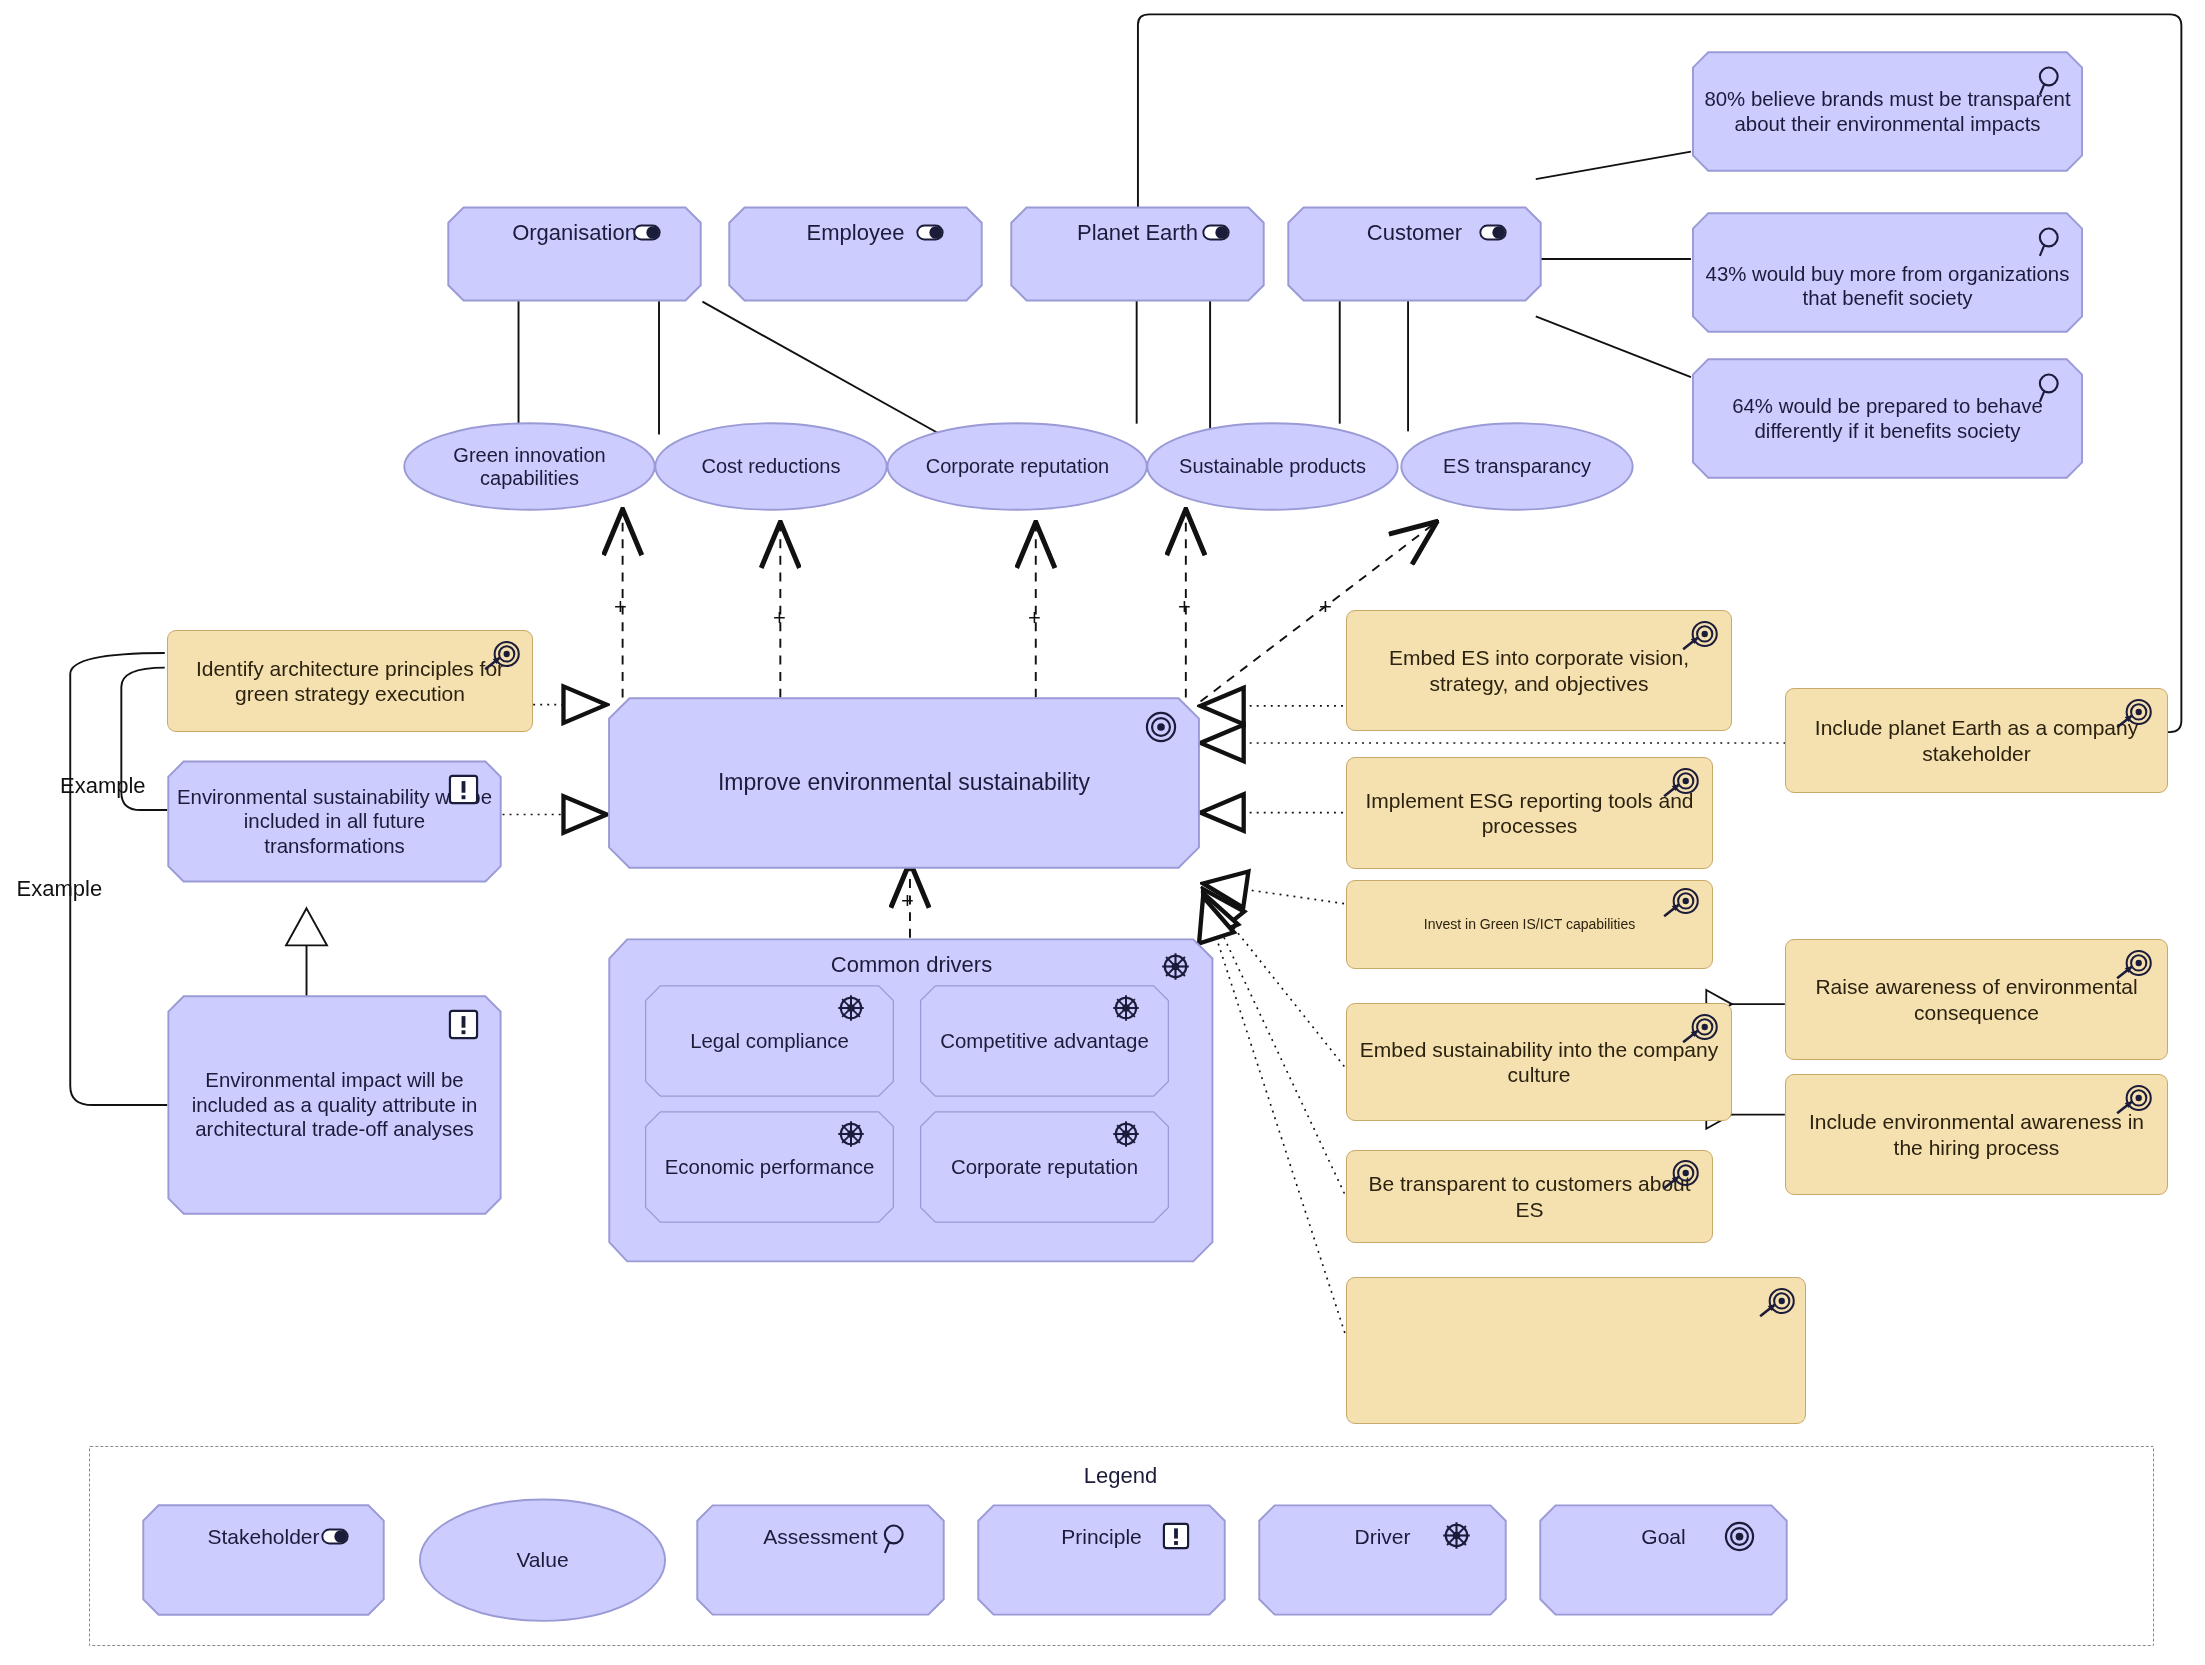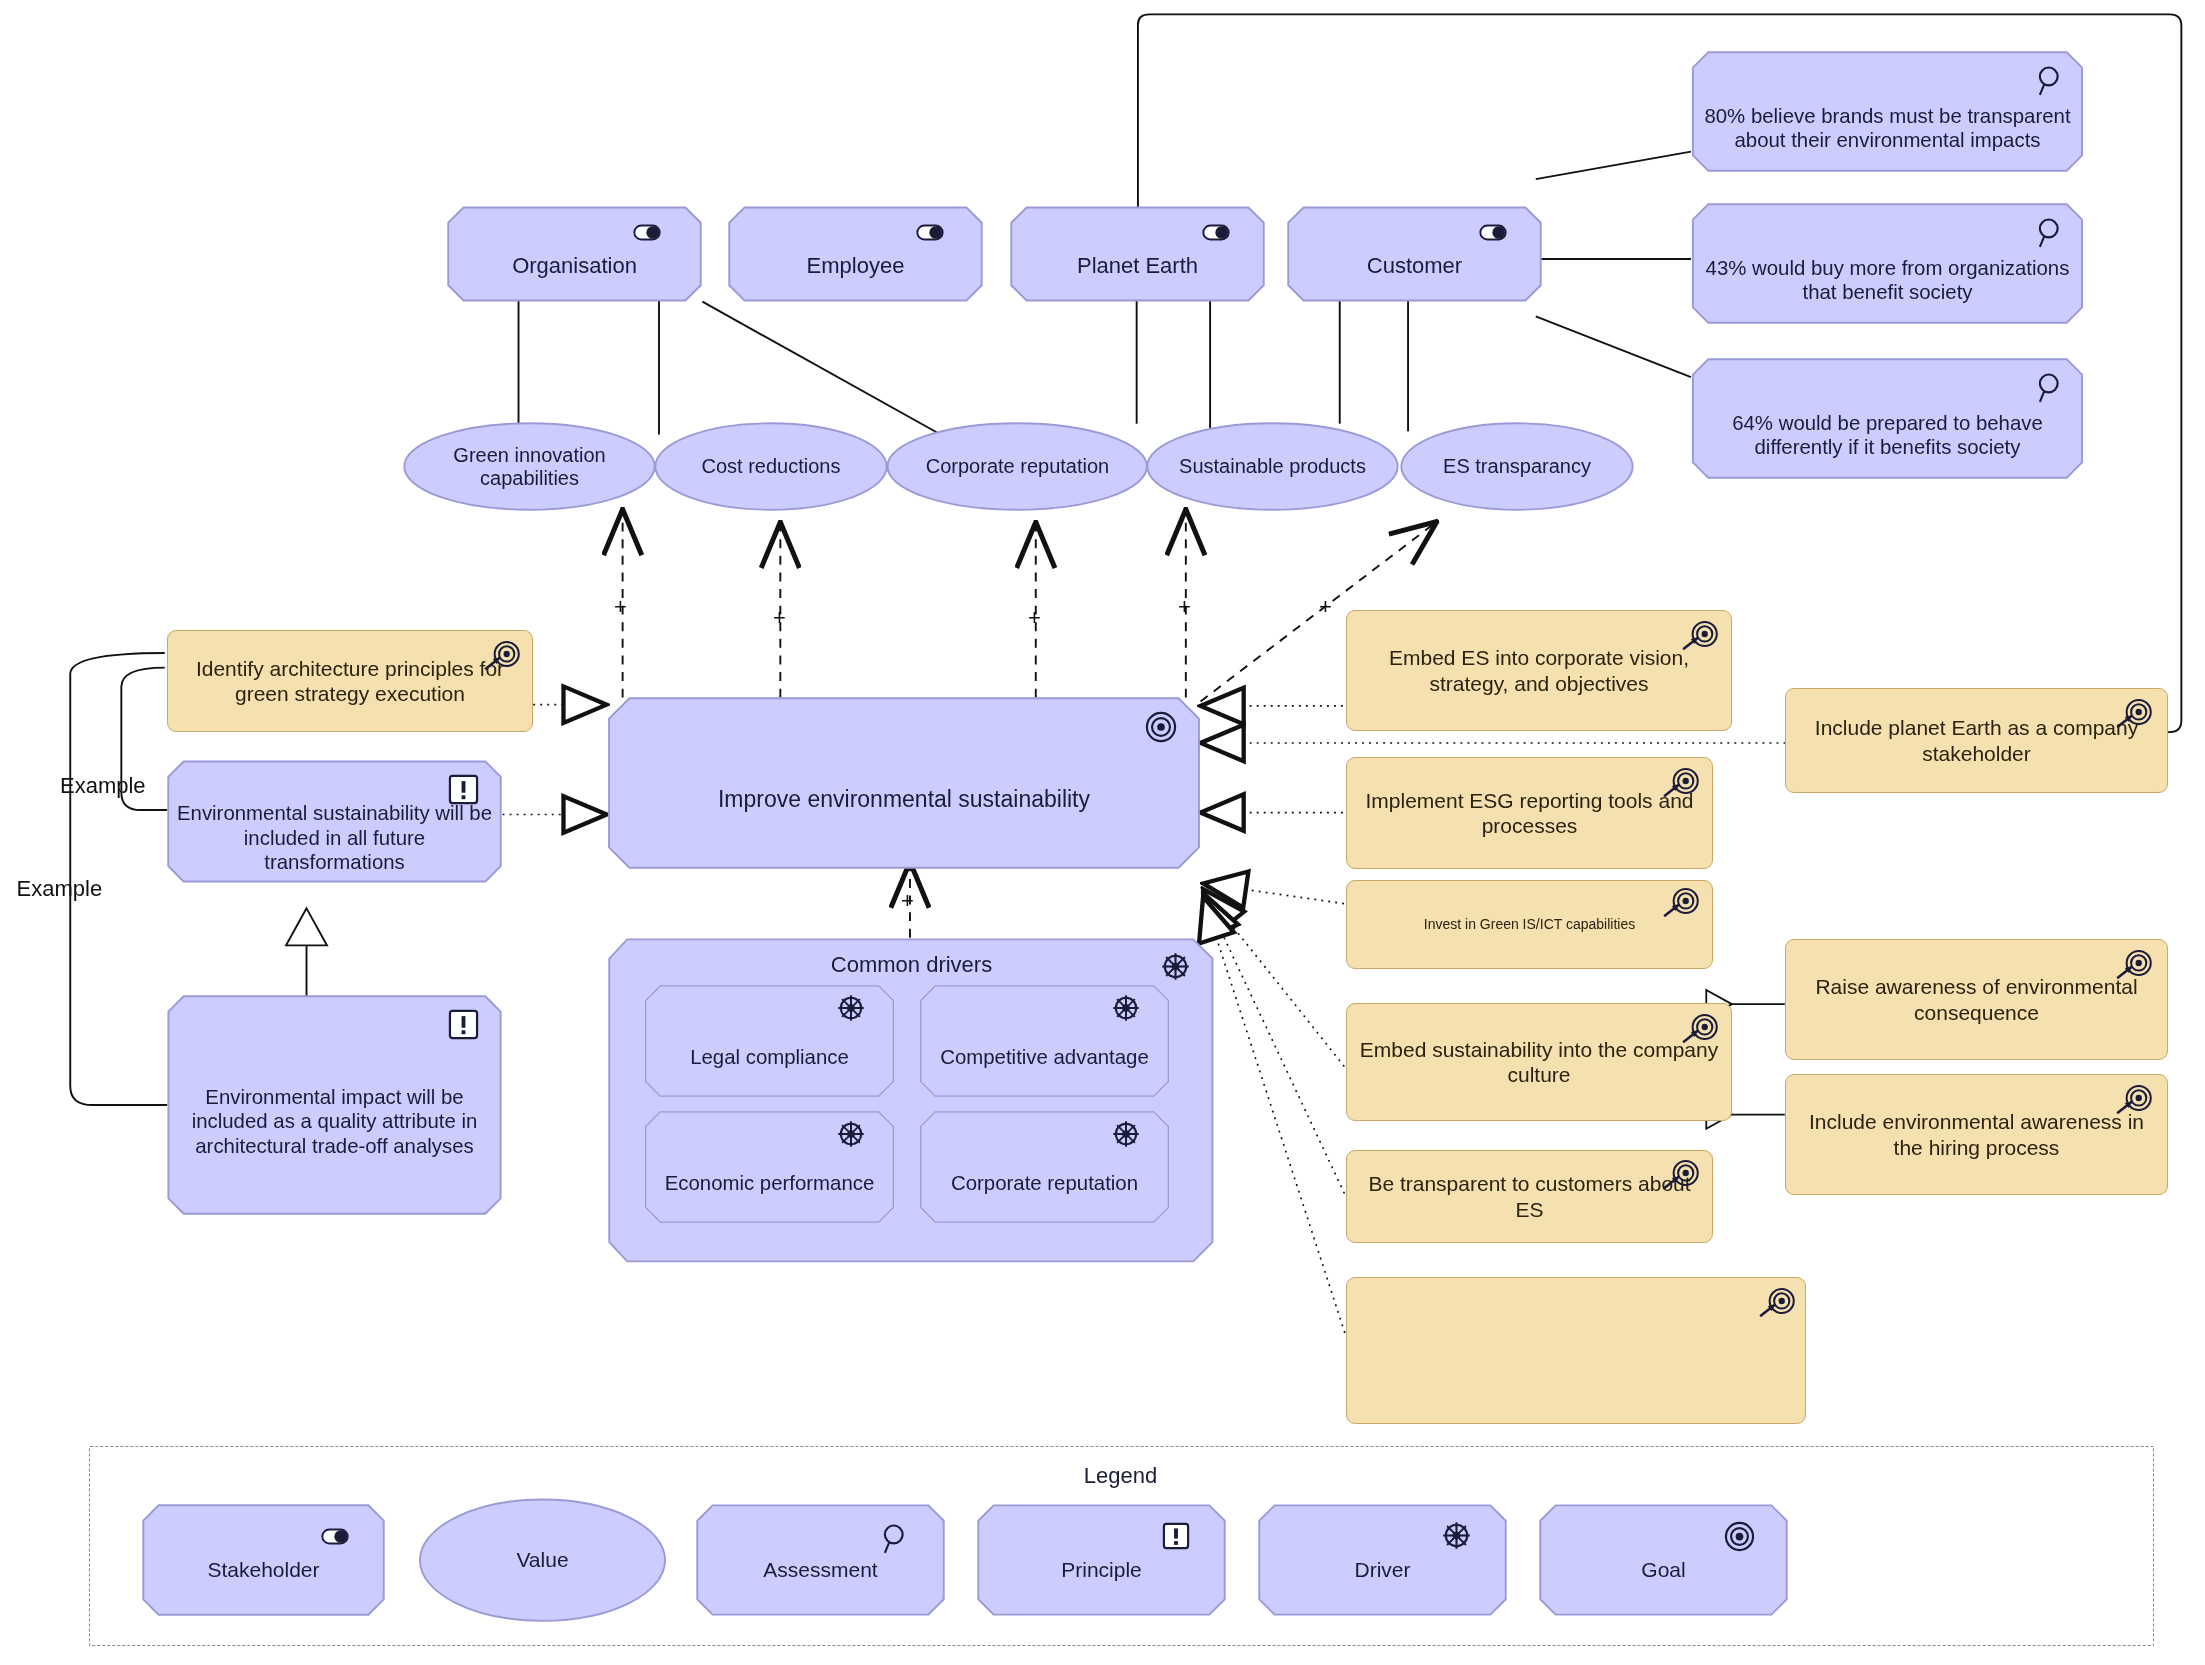--- a/index.html
+++ b/index.html
@@ -6,21 +6,21 @@
   html,body{margin:0;padding:0;background:#ffffff;}
   body{font-family:"Liberation Sans", sans-serif;}
   #root{position:relative;width:2205px;height:1666px;background:#fff;overflow:hidden;}
   svg.layer{position:absolute;left:0;top:0;width:2205px;height:1666px;pointer-events:none;}
   
   .octwrap{position:absolute;}
   .octwrap > svg{position:absolute;left:0;top:0;}
   .octwrap > .txt{position:absolute;left:0;top:0;width:100%;height:100%;
         display:flex;align-items:center;justify-content:center;text-align:center;
         color:#1b1b3a;line-height:1.2;}
-  .octwrap > .txt > span{padding:0 9px;margin-top:33px;}
+  .octwrap > .txt > span{padding:0 9px;}
 
   .ell{position:absolute;}
   .ell > svg{position:absolute;left:0;top:0;}
   .ell > .txt{position:absolute;left:0;top:0;width:100%;height:100%;
         display:flex;align-items:center;justify-content:center;text-align:center;
         color:#1b1b3a;line-height:1.15;}
 
   .coa{position:absolute;background:#f5e0b0;border:1.3px solid #c9a96a;border-radius:9px;
        display:flex;align-items:center;justify-content:center;text-align:center;
        color:#2b2310;line-height:1.2;box-sizing:border-box;}
@@ -180,21 +180,21 @@
       </svg>
     <div class="txt" style="font-size:20.4px;">
       <span>80% believe brands must be transparent about their environmental impacts</span>
     </div>
     <svg class="ico" style="left:345px;top:14px;" width="25.5" height="33" viewBox="0 0 40 52">
       <circle cx="20" cy="18" r="14" fill="none" stroke="#1b1b3a" stroke-width="3.4"></circle>
       <line x1="13" y1="30" x2="6" y2="47" stroke="#1b1b3a" stroke-width="3.4"></line>
     </svg>
   </div>
 
-  <div class="octwrap" style="left:1691px;top:203px;width:393px;height:121px;">
+  <div class="octwrap" style="left:1691px;top:212px;width:393px;height:148px;">
     <svg width="393" height="121" viewBox="0 0 615 190">
         <polygon points="26,2 589,2 613,26 613,164 589,188 26,188 2,164 2,26" fill="#ccccff" stroke="#9a9ad6" stroke-width="3"></polygon>
       </svg>
     <div class="txt" style="font-size:20.4px;">
       <span>43% would buy more from organizations that benefit society</span>
     </div>
     <svg class="ico" style="left:345px;top:14px;" width="25.5" height="33" viewBox="0 0 40 52">
       <circle cx="20" cy="18" r="14" fill="none" stroke="#1b1b3a" stroke-width="3.4"></circle>
       <line x1="13" y1="30" x2="6" y2="47" stroke="#1b1b3a" stroke-width="3.4"></line>
     </svg>

